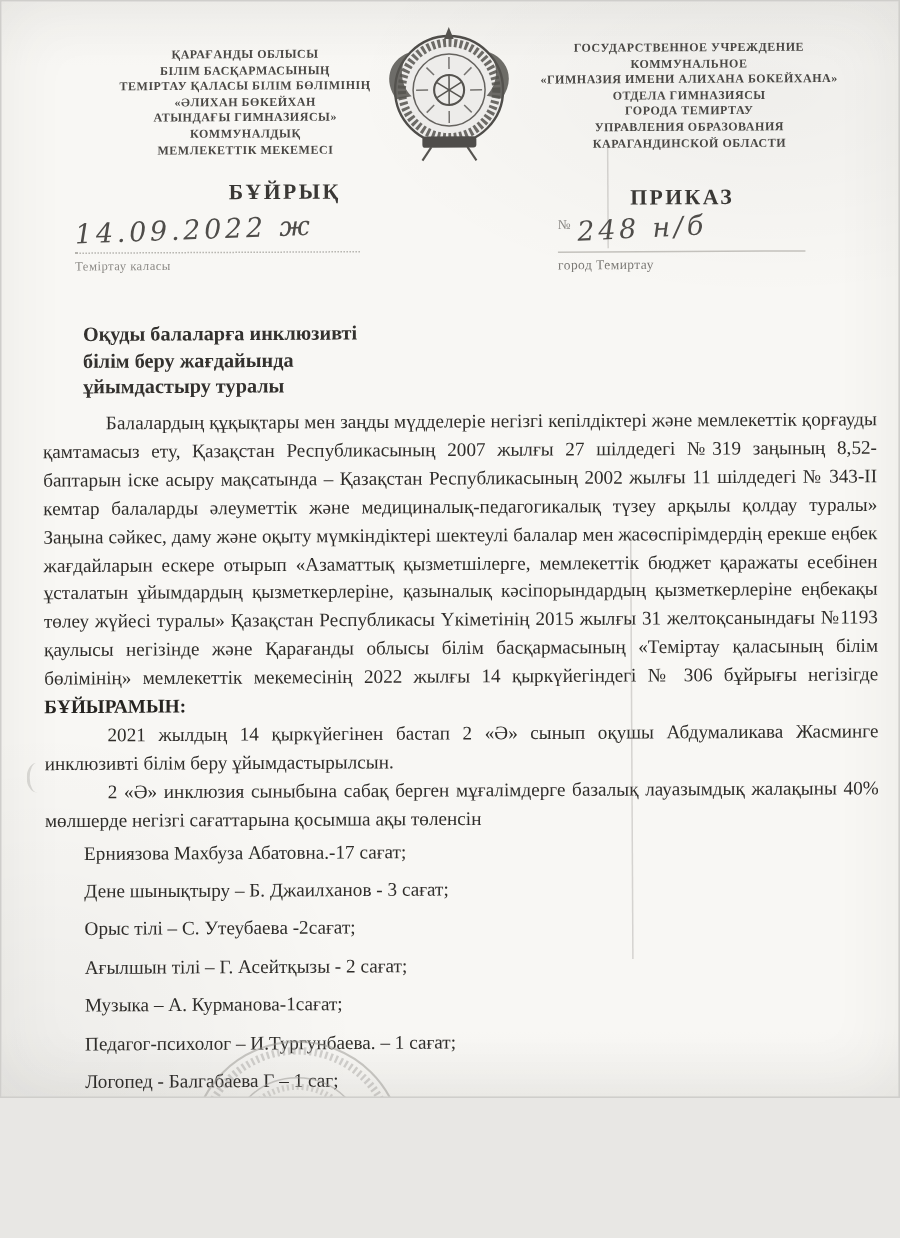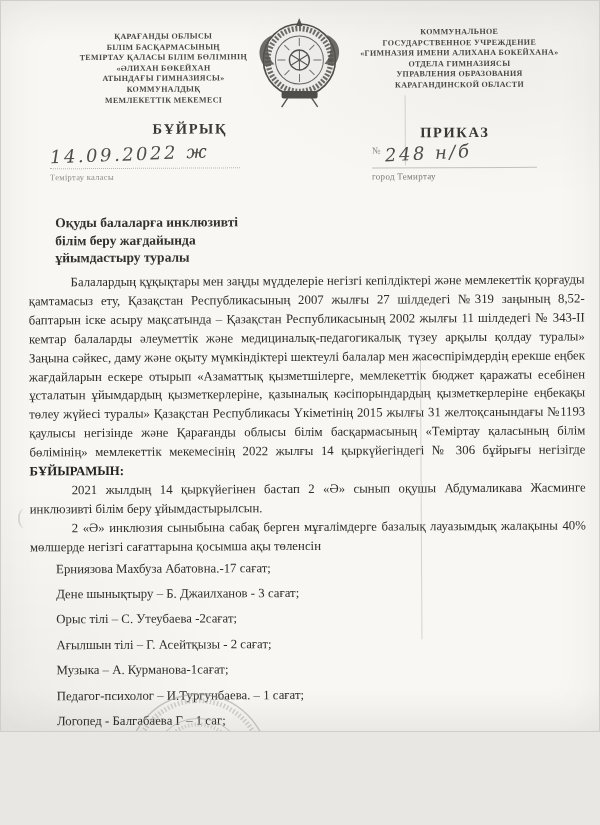--- a/index.html
+++ b/index.html
@@ -103,24 +103,25 @@
         <path d="M13,52 C4,40 8,26 21,21 C14,31 16,43 23,50 Z" fill="#55534f" stroke="none" opacity=".85"></path>
         <path d="M83,52 C92,40 88,26 75,21 C82,31 80,43 73,50 Z" fill="#55534f" stroke="none" opacity=".85"></path>
         <path d="M48,4 l3.2,8 h-6.4 Z" fill="#55534f" stroke="none"></path>
         <rect x="30" y="77" width="36" height="7.5" rx="2" fill="#4f4d4a" stroke="none"></rect>
         <line x1="36" y1="84" x2="30" y2="93" stroke-width="1.4"></line>
         <line x1="60" y1="84" x2="66" y2="93" stroke-width="1.4"></line>
       </g>
     </svg>
 
     <div class="abs org org-ru">
+      <div>ГОСУДАРСТВЕННОЕ УЧРЕЖДЕНИЕ</div>
       <div>КОММУНАЛЬНОЕ</div>
-      <div>ГОСУДАРСТВЕННОЕ УЧРЕЖДЕНИЕ</div>
       <div>«ГИМНАЗИЯ ИМЕНИ АЛИХАНА БОКЕЙХАНА»</div>
       <div>ОТДЕЛА ГИМНАЗИЯСЫ</div>
+      <div>ГОРОДА ТЕМИРТАУ</div>
       <div>УПРАВЛЕНИЯ ОБРАЗОВАНИЯ</div>
       <div>КАРАГАНДИНСКОЙ ОБЛАСТИ</div>
     </div>
 
     <div class="abs order-word order-kk">БҰЙРЫҚ</div>
     <div class="abs order-word order-ru">ПРИКАЗ</div>
 
     <div class="abs date-block">
       <div class="handwriting">14.09.2022 ж</div>
       <div class="hand-line"></div>

